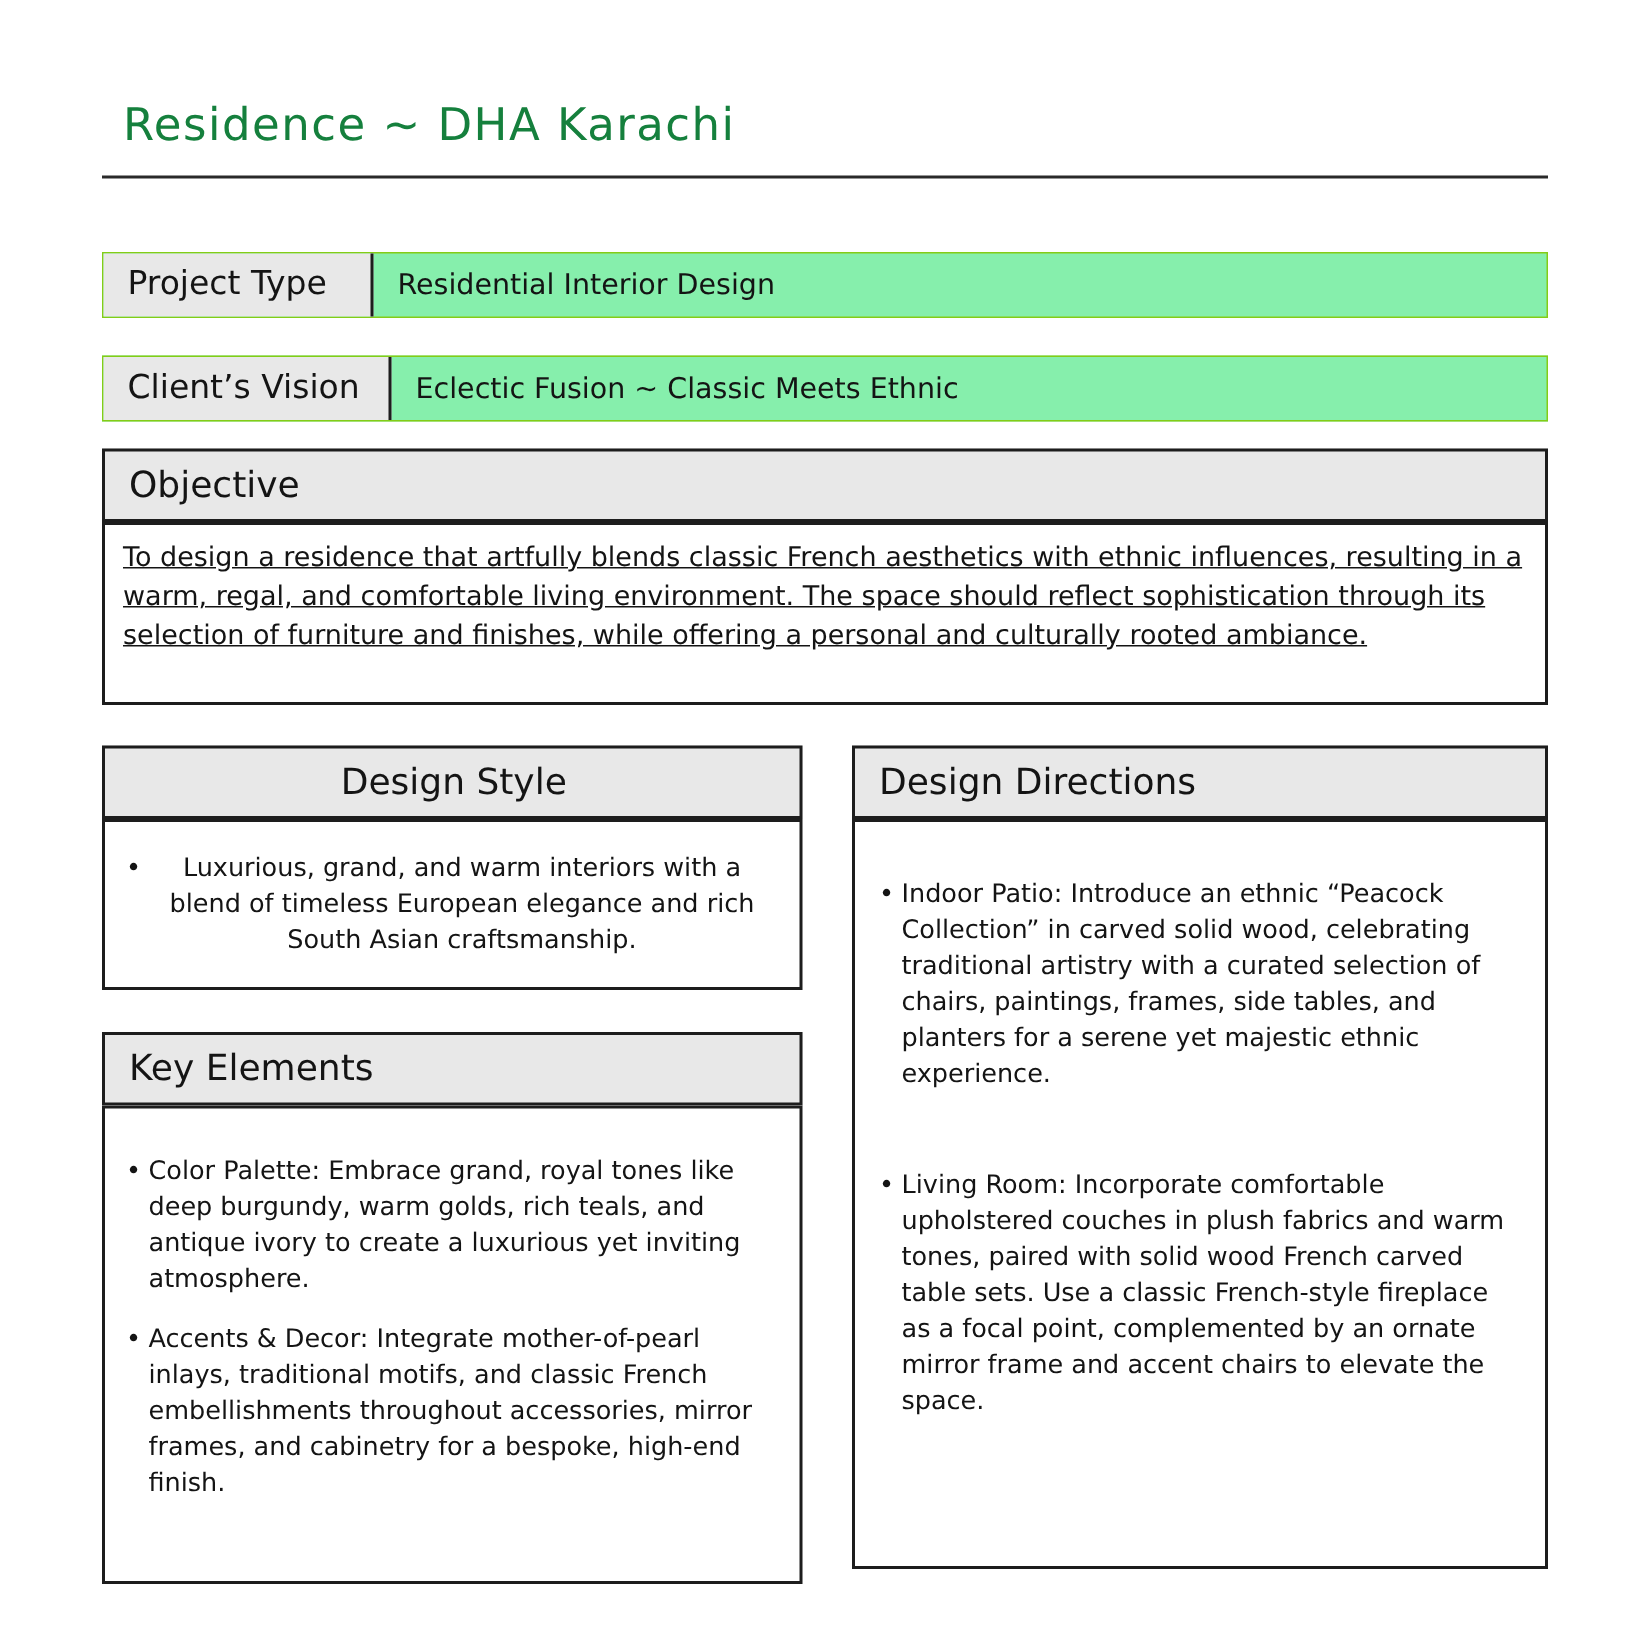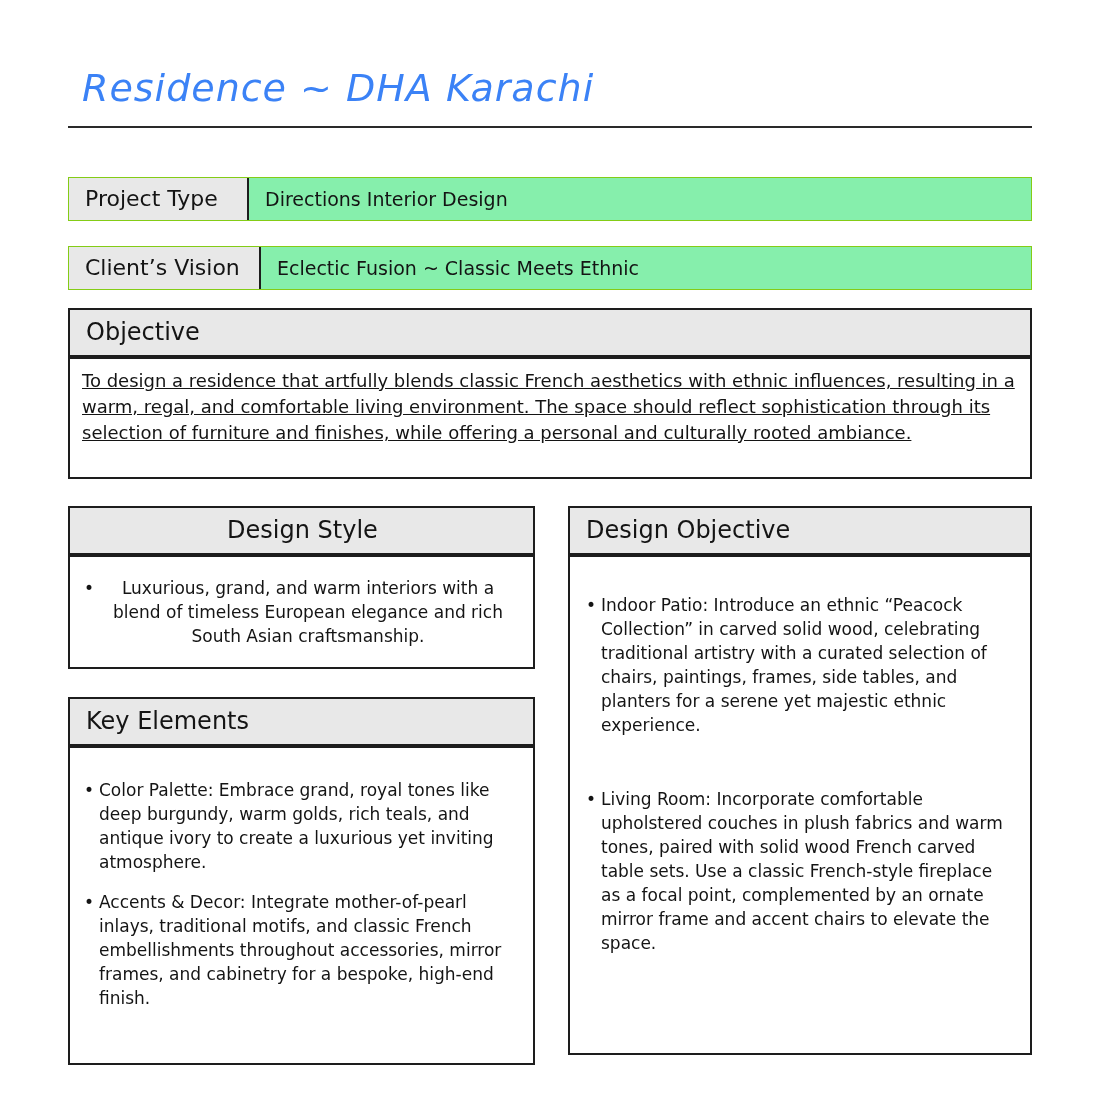--- a/index.html
+++ b/index.html
@@ -7,27 +7,26 @@
   body {
     width: 1100px; height: 1100px;
     font-family: "DejaVu Sans", "Liberation Sans", sans-serif;
     color: #141414;
     overflow: hidden;
   }
   .page { padding: 52px 68px 0 68px; }
 
   
   .title {
-    font-size: 38px;
+    font-size: 30px;
     font-weight: 400;
     letter-spacing: 1px;
     margin-left: 14px;
     margin-top: 14px;
-    color: #3b82f6;
-    font-style: italic;
+    color: #15803d;
   }
   .title-rule {
     border-bottom: 2px solid #2a2a2a;
     margin-top: 16px;
     margin-bottom: 49px;
   }
 
   
   .field-row {
     display: flex;
@@ -118,21 +117,21 @@
 </head>
 <body>
 
 <div class="page">
 
   <h1 class="title">Residence ~ DHA Karachi</h1>
   <div class="title-rule"></div>
 
   <div class="field-row project">
     <div class="field-label">Project Type</div>
-    <div class="field-value">Directions Interior Design</div>
+    <div class="field-value">Residential Interior Design</div>
   </div>
 
   <div class="field-row vision">
     <div class="field-label">Client’s Vision</div>
     <div class="field-value">Eclectic Fusion ~ Classic Meets Ethnic</div>
   </div>
 
   <section class="panel objective">
     <div class="panel-header">Objective</div>
     <div class="panel-body">To design a residence that artfully blends classic French aesthetics with ethnic influences, resulting in a warm, regal, and comfortable living environment. The space should reflect sophistication through its selection of furniture and finishes, while offering a personal and culturally rooted ambiance.</div>
@@ -155,21 +154,21 @@
           <li>Color Palette: Embrace grand, royal tones like deep burgundy, warm golds, rich teals, and antique ivory to create a luxurious yet inviting atmosphere.</li>
           <li>Accents &amp; Decor: Integrate mother-of-pearl inlays, traditional motifs, and classic French embellishments throughout accessories, mirror frames, and cabinetry for a bespoke, high-end finish.</li>
         </ul>
       </section>
 
     </div>
 
     <div class="col col-right">
 
       <section class="panel design-directions">
-        <div class="panel-header">Design Objective</div>
+        <div class="panel-header">Design Directions</div>
         <ul class="panel-body bullets">
           <li>Indoor Patio: Introduce an ethnic “Peacock Collection” in carved solid wood, celebrating traditional artistry with a curated selection of chairs, paintings, frames, side tables, and planters for a serene yet majestic ethnic  experience.</li>
           <li>Living Room: Incorporate comfortable upholstered couches in plush fabrics and warm tones, paired with solid wood French carved table sets. Use a classic French-style fireplace as a focal point, complemented by an ornate mirror frame and accent chairs to elevate the space.</li>
         </ul>
       </section>
 
     </div>
 
   </div>
 

